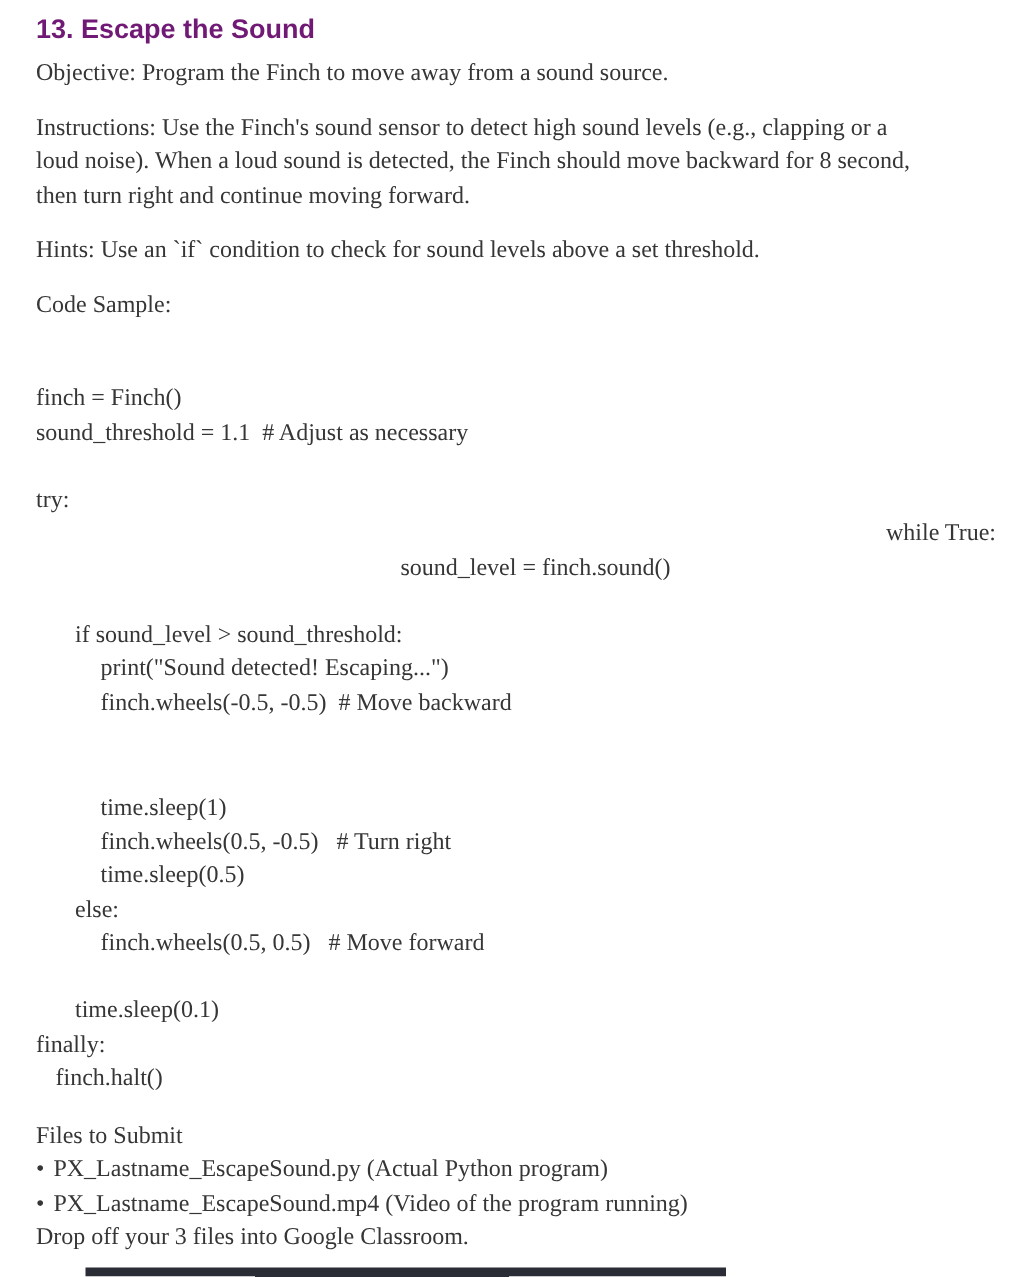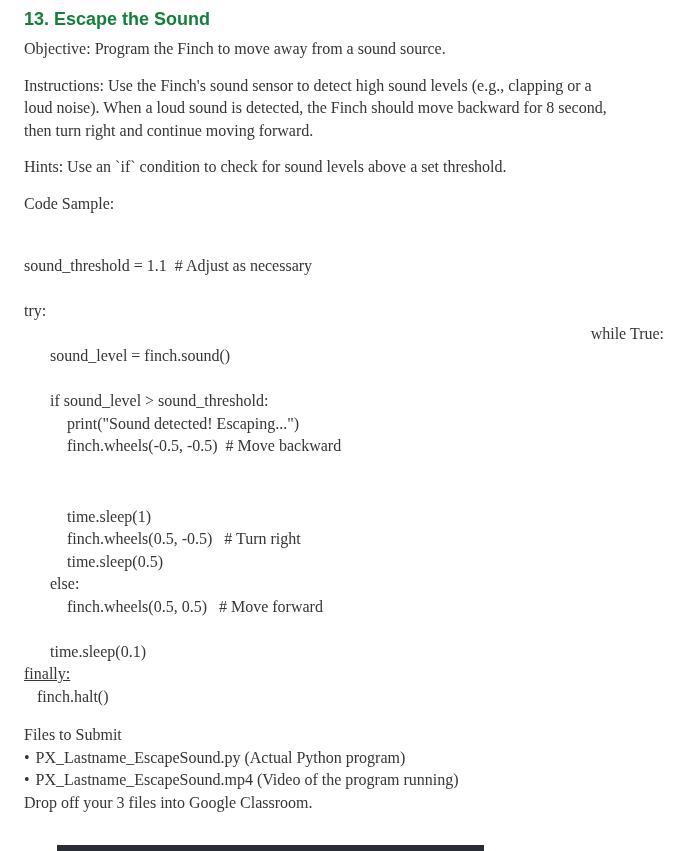--- a/index.html
+++ b/index.html
@@ -17,21 +17,21 @@
   }
   .page {
     position: absolute;
     top: 8px; left: 24px; right: 25px;
   }
   .doc-title {
     font-family: "Liberation Sans", "DejaVu Sans", sans-serif;
     font-size: 18px;
     font-weight: bold;
     line-height: 22px;
-    color: #15803d;
+    color: #701a75;
     margin: 0 0 8px 0;
   }
   .para { margin: 0 0 14px 0; }
   .para.multiline { white-space: pre-line; }
   .para.no-bottom { margin-bottom: 0; }
   .code-block { margin-top: 40px; }
   .code-line {
     min-height: 22.5px;
     white-space: pre;
   }
@@ -61,30 +61,31 @@
   <div class="para multiline">Instructions: Use the Finch's sound sensor to detect high sound levels (e.g., clapping or a
 loud noise). When a loud sound is detected, the Finch should move backward for 8 second,
 then turn right and continue moving forward.</div>
 
   <div class="para">Hints: Use an `if` condition to check for sound levels above a set threshold.</div>
 
   <div class="para no-bottom">Code Sample:</div>
 
   <div class="code-block">
 
+      <div class="code-line" style="padding-left: 0px;"><span>finch = Finch()</span></div>
 
       <div class="code-line" style="padding-left: 0px;"><span>sound_threshold = 1.1  # Adjust as necessary</span></div>
 
       <div class="code-line" style="padding-left: 0px;"><span></span></div>
 
       <div class="code-line" style="padding-left: 0px;"><span>try:</span></div>
 
       <div class="code-line" style="padding-left: 13px; text-align: right;"><span>while True:</span></div>
 
-      <div class="code-line" style="padding-left: 26px;"><span>sound_level = finch.sound()</span></div>
+      <div class="code-line" style="padding-left: 26px; text-align: center;"><span>sound_level = finch.sound()</span></div>
 
       <div class="code-line" style="padding-left: 0px;"><span></span></div>
 
       <div class="code-line" style="padding-left: 26px;"><span>if sound_level &gt; sound_threshold:</span></div>
 
       <div class="code-line" style="padding-left: 43px;"><span>print("Sound detected! Escaping...")</span></div>
 
       <div class="code-line" style="padding-left: 43px;"><span>finch.wheels(-0.5, -0.5)  # Move backward</span></div>
 
       <div class="code-line" style="padding-left: 43px; margin-top: 48px;"><span>time.sleep(1)</span></div>
@@ -94,21 +95,21 @@
       <div class="code-line" style="padding-left: 43px;"><span>time.sleep(0.5)</span></div>
 
       <div class="code-line" style="padding-left: 26px;"><span>else:</span></div>
 
       <div class="code-line" style="padding-left: 43px;"><span>finch.wheels(0.5, 0.5)   # Move forward</span></div>
 
       <div class="code-line" style="padding-left: 0px;"><span></span></div>
 
       <div class="code-line" style="padding-left: 26px;"><span>time.sleep(0.1)</span></div>
 
-      <div class="code-line" style="padding-left: 0px; text-decoration: underline;"><span>finally:</span></div>
+      <div class="code-line" style="padding-left: 0px;"><span>finally:</span></div>
 
       <div class="code-line" style="padding-left: 13px;"><span>finch.halt()</span></div>
 
     </div>
 
   <div class="files-section">
     <div class="files-heading">Files to Submit</div>
 
     <div>
 

